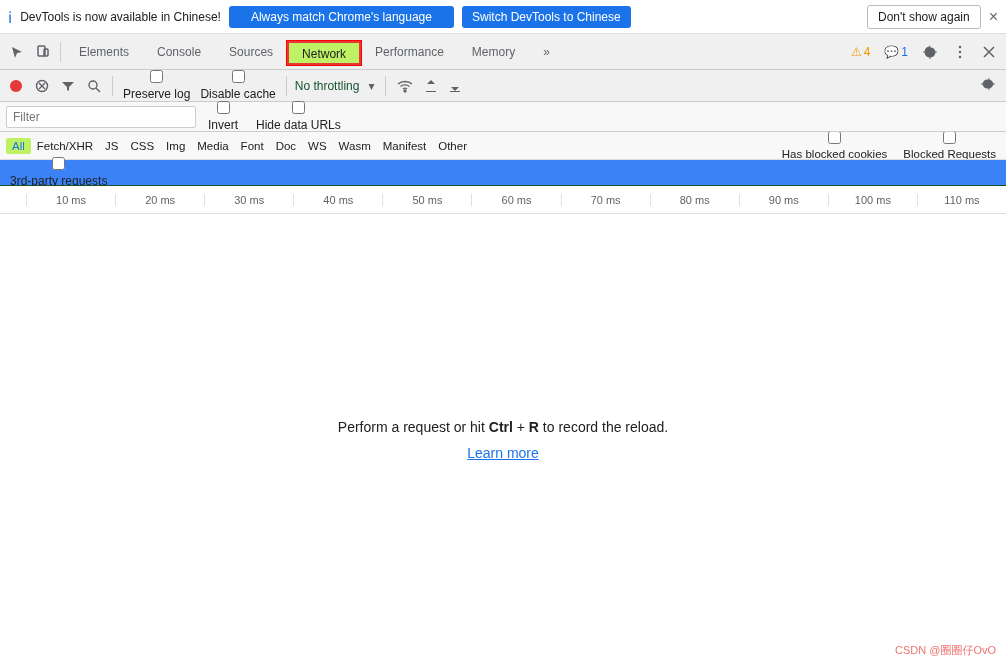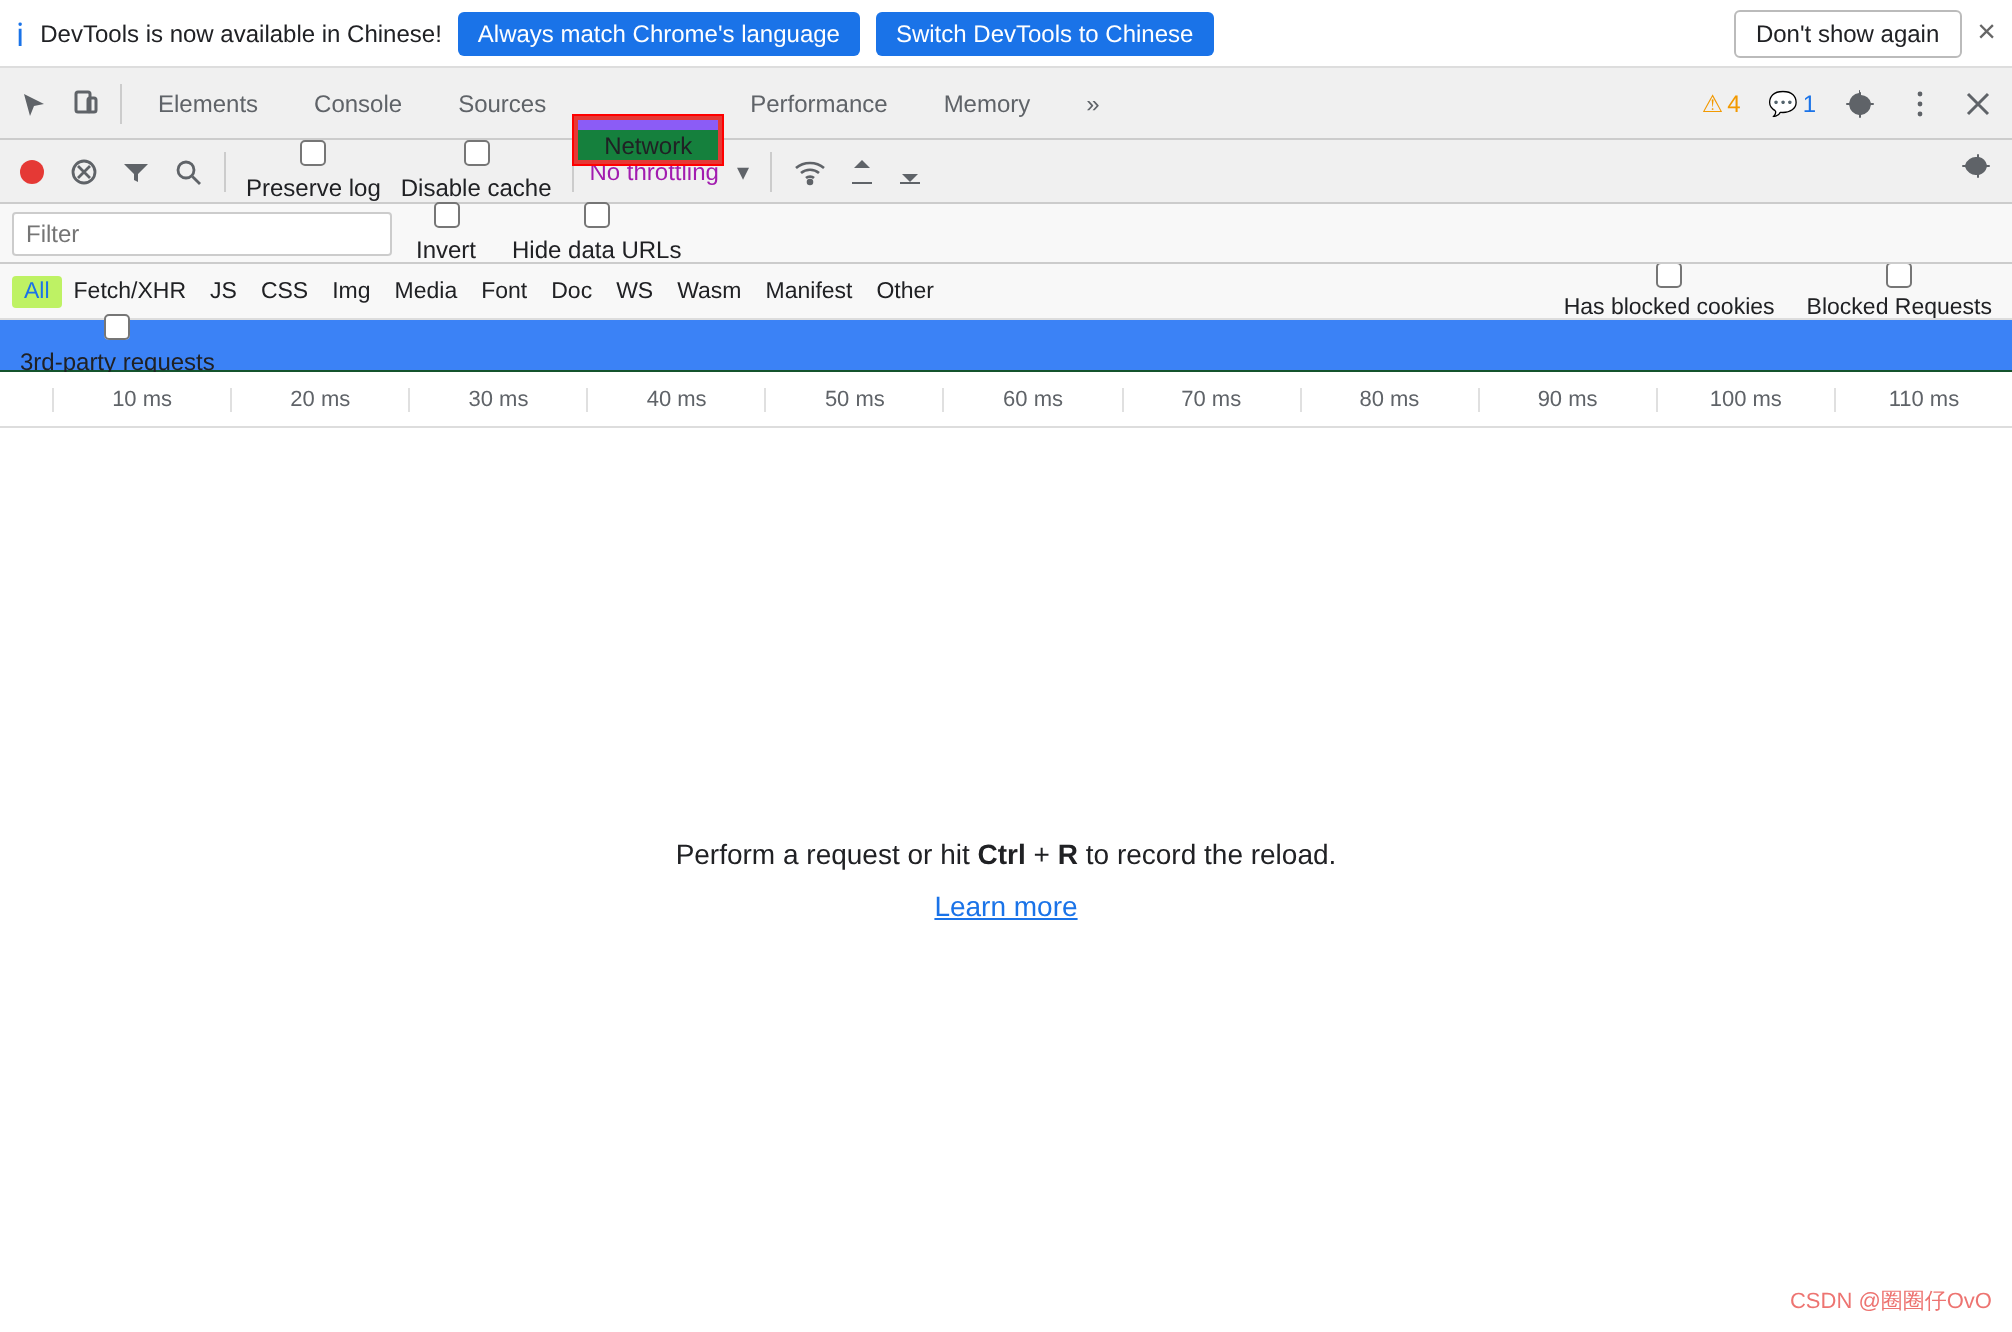--- a/index.html
+++ b/index.html
@@ -7,21 +7,21 @@
 
     
     #notification-bar {
       display: flex; align-items: center; background: #fff; border-bottom: 1px solid #ddd;
       padding: 0 8px; height: 34px; gap: 8px;
     }
     #notification-bar .info-icon { color: #1a73e8; font-size: 16px; flex-shrink: 0; }
     #notification-bar .notif-text { font-size: 12px; color: #202124; flex-shrink: 0; }
     #notification-bar .btn-blue {
       background: #1a73e8; color: #fff; border: none; border-radius: 3px;
-      padding: 4px 10px; font-size: 12px; cursor: pointer; white-space: nowrap; flex-shrink: 0;
+      padding: 4px 22px; font-size: 12px; cursor: pointer; white-space: nowrap; flex-shrink: 0;
     }
     #notification-bar .btn-blue-outline {
       background: #1a73e8; color: #fff; border: none; border-radius: 3px;
       padding: 4px 10px; font-size: 12px; cursor: pointer; white-space: nowrap; flex-shrink: 0;
     }
     #notification-bar .btn-dont-show {
       background: none; color: #202124; border: 1px solid #bbb; border-radius: 3px;
       padding: 4px 10px; font-size: 12px; cursor: pointer; white-space: nowrap; margin-left: auto; flex-shrink: 0;
     }
     #notification-bar .close-btn {
@@ -32,24 +32,24 @@
     #tabs-bar {
       display: flex; align-items: center; background: #f0f0f0; border-bottom: 1px solid #ccc;
       height: 36px; padding: 0 4px; gap: 0;
     }
     .devtools-tab {
       padding: 6px 14px; font-size: 12px; color: #5f6368; cursor: pointer; white-space: nowrap;
       border: none; background: none; height: 24px; display: flex; align-items: center;
       border-bottom: 2px solid transparent; position: relative; top: 1px;
     }
     .devtools-tab.active-network {
-      background: #15803d; color: #202124;
+      background: #bef264; color: #202124;
       border: 1px solid #ccc; border-bottom: none;
-      border-top: 7px solid #8b5cf6;
-      position: relative; top: 18px; z-index: 1;
+      border-top: 2px solid #8b5cf6;
+      position: relative; top: 1px; z-index: 1;
       box-shadow: 0 0 0 1px red;
       outline: 2px solid #e53935;
       outline-offset: -2px;
     }
     .icon-btn {
       background: none; border: none; cursor: pointer; padding: 4px 6px;
       color: #5f6368; font-size: 14px; display: flex; align-items: center;
     }
     .tabs-right { margin-left: auto; display: flex; align-items: center; gap: 2px; }
     .badge-warn {
@@ -225,21 +225,21 @@
     <div class="separator"></div>
     <label class="checkbox-label">
       <input type="checkbox" style="">
       <span>Preserve log</span>
     </label>
     <label class="checkbox-label">
       <input type="checkbox" style="">
       <span>Disable cache</span>
     </label>
     <div class="separator"></div>
-    <span style="font-size:12px;color:#a21caf;padding:0 2px;">No throttling</span>
+    <span style="font-size:12px;color:#14532d;padding:0 2px;">No throttling</span>
     <button class="tool-btn" style="font-size:12px;">▾</button>
     <div class="separator"></div>
     <button class="tool-btn">
       <svg width="16" height="14" viewBox="0 0 16 14" fill="none" stroke="#5f6368" stroke-width="1.3">
           <path d="M1 5c3.86-3.33 10.14-3.33 14 0M3.5 7.5c2.5-2.17 6.5-2.17 9 0M6 10c1.1-.95 3-.95 4 0"></path>
           <circle cx="8" cy="12" r="1" fill="#5f6368"></circle>
         </svg>
     </button>
     <button class="tool-btn">
       <svg width="12" height="14" viewBox="0 0 12 14" fill="#5f6368">

